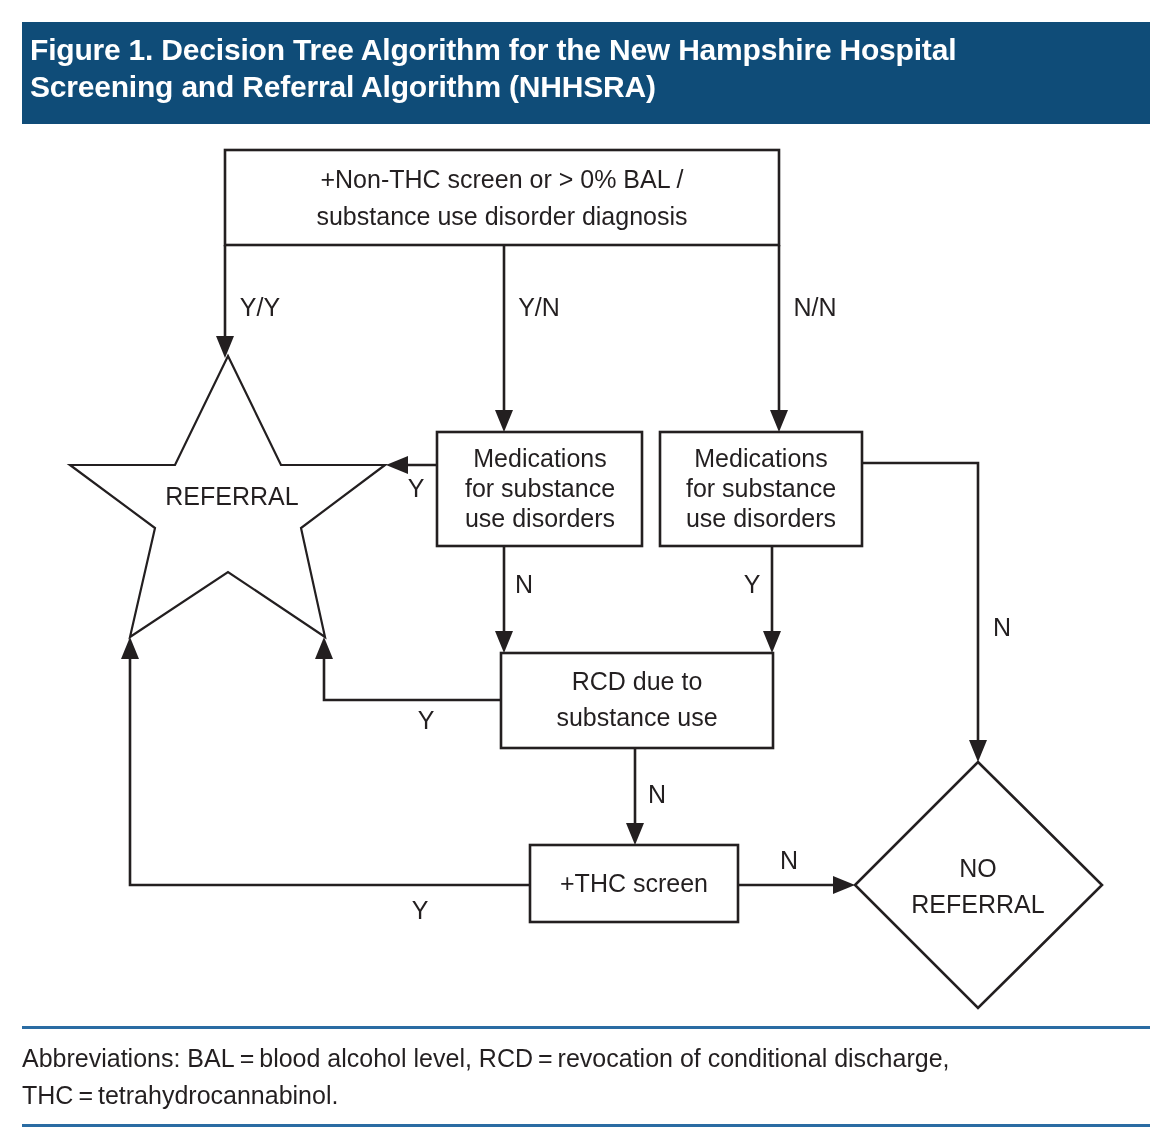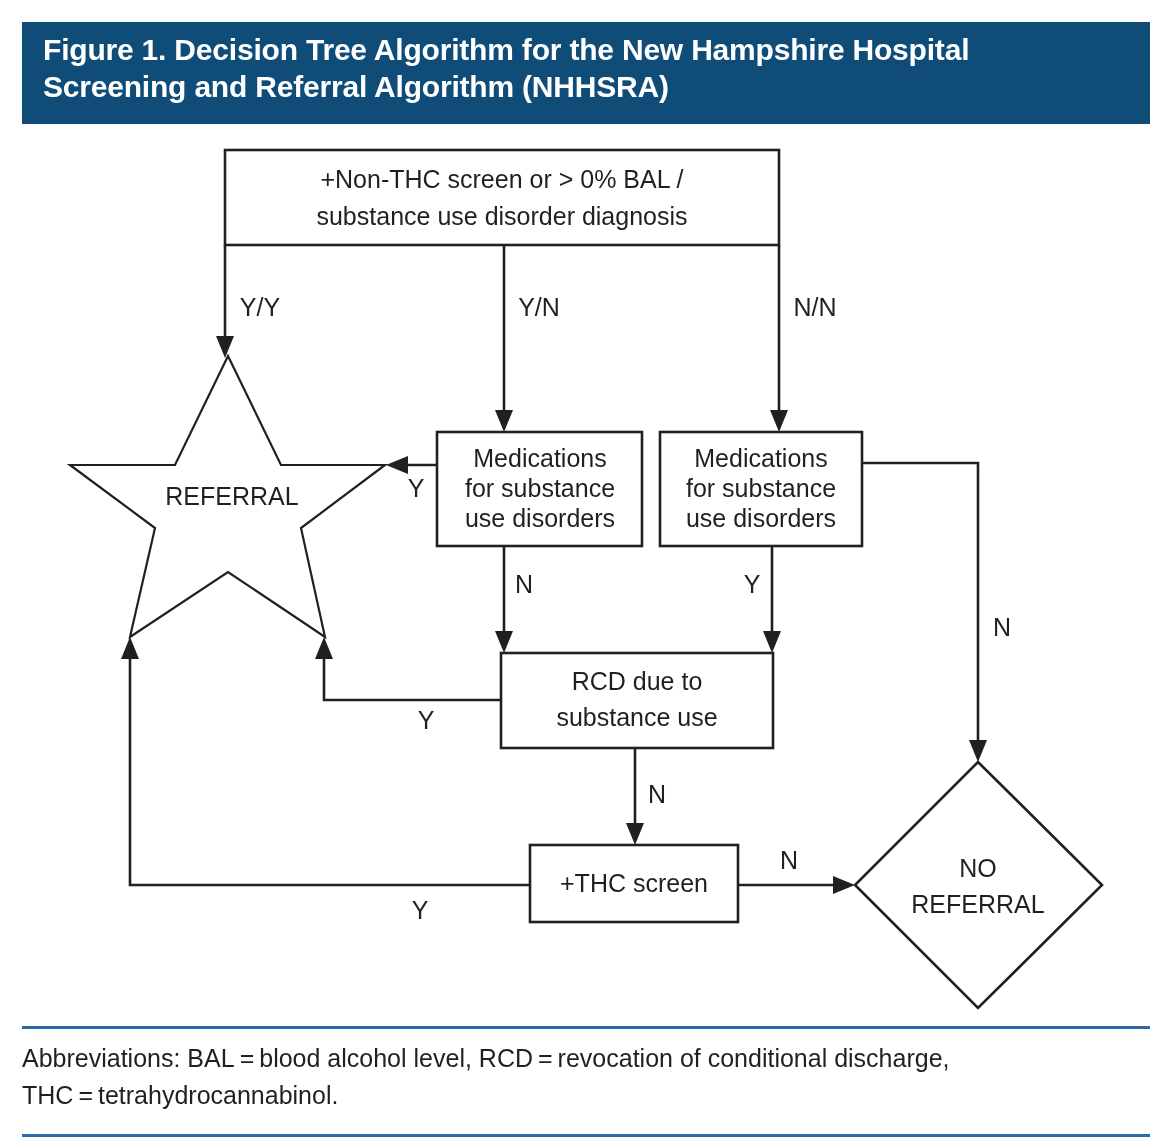--- a/index.html
+++ b/index.html
@@ -23,21 +23,21 @@
 
   
   .header-band {
     position: absolute;
     left: 22px;
     top: 22px;
     width: 1128px;
     height: 102px;
     background: #0f4c78;
     box-sizing: border-box;
-    padding: 9px 20px 0 21px;
+    padding: 9px 20px 0 8px;
   }
   .header-title {
     color: #ffffff;
     font-family: "Liberation Sans", sans-serif;
     font-weight: bold;
     font-size: 30px;
     line-height: 37px;
     letter-spacing: -0.2px;
     white-space: pre-line;
     margin: 0;
@@ -104,21 +104,21 @@
   .rule-bottom {
     width: 1128px;
     height: 3px;
     background: #2a6ca3;
   }
   .footnote-text {
     font-family: "Liberation Sans", sans-serif;
     font-size: 25px;
     line-height: 37px;
     color: #231f20;
-    padding: 11px 0 20px 0;
+    padding: 11px 0 10px 0;
     white-space: pre-line;
   }
 </style>
 </head>
 <body>
 
 <div id="figure-root">
 
   <div class="header-band">
     <div class="header-title">Figure 1. Decision Tree Algorithm for the New Hampshire Hospital

